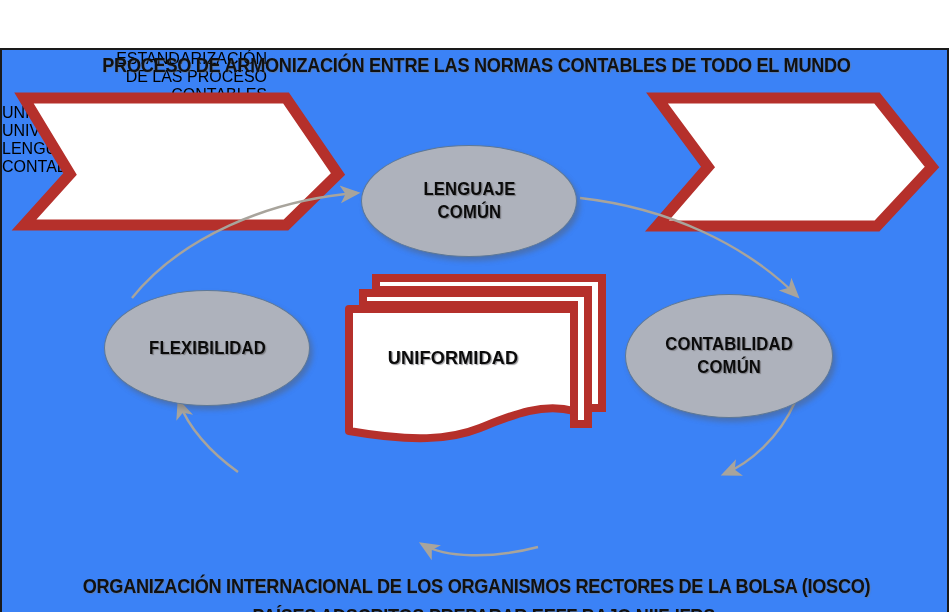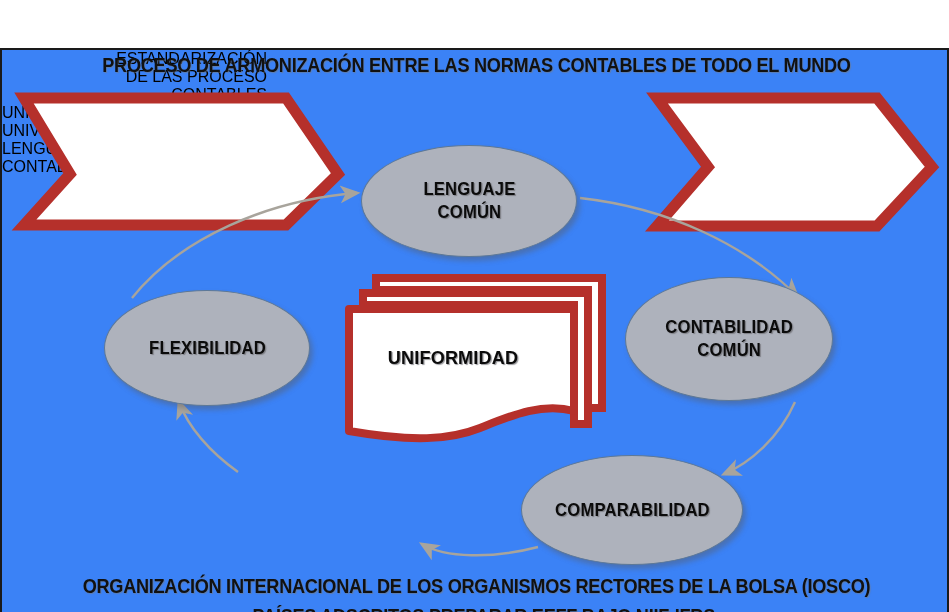--- a/index.html
+++ b/index.html
@@ -73,21 +73,21 @@
     font-size: 17.5px;
     line-height: 23px;
     font-weight: bold;
     color: #0b0b0b;
     letter-spacing: 0.2px;
     transform: scaleX(0.95);
     text-shadow: 1.3px 1.3px 1px rgba(110,110,115,0.75);
     padding: 0 6px;
   }
   #node-lenguaje     { left: 359px; top: 95px;  width: 216px; height: 112px; }
-  #node-contabilidad { left: 623px; top: 227px; width: 208px; height: 124px; }
+  #node-contabilidad { left: 623px; top: 244px; width: 208px; height: 124px; }
   #node-comparabilidad { left: 519px; top: 405px; width: 222px; height: 110px; }
   #node-participacion  { left: 213px; top: 400px; width: 228px; height: 120px; }
   #node-flexibilidad   { left: 102px; top: 240px; width: 206px; height: 116px; }
   #banner-left-text  { left: 60px;  top: 82px; width: 265px; text-align: right; }
   #banner-right-text { left: 675px; top: 57px; width: 250px; }
 
   
   #doc-label {
     position: absolute;
     left: 345px;
@@ -167,23 +167,20 @@
     </span>
   </div>
 
   <div class="node" id="node-contabilidad">
     <span>
       <span>CONTABILIDAD</span><br>
       <span>COMÚN</span>
     </span>
   </div>
 
-  <div class="node" id="node-comparabilidad">
-    <span>COMPARABILIDAD</span>
-  </div>
 
 
   <div class="node" id="node-flexibilidad">
     <span>FLEXIBILIDAD</span>
   </div>
 
   <div id="caption-bottom">ORGANIZACIÓN INTERNACIONAL DE LOS ORGANISMOS RECTORES DE LA BOLSA (IOSCO) – PAÍSES ADSCRITOS PREPARAR EEFF BAJO NIIF-IFRS</div>
 
 </div>
 

